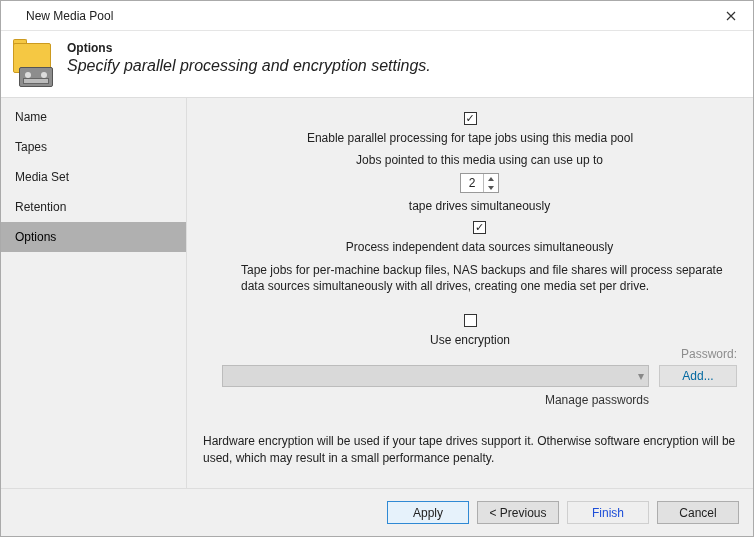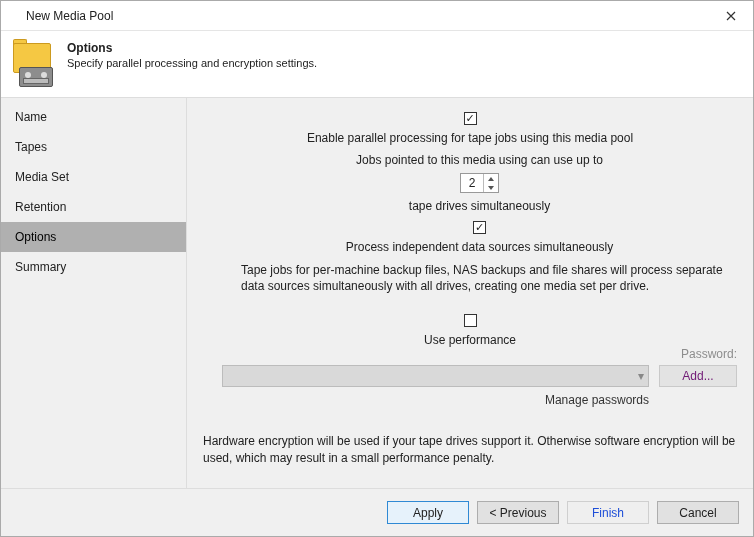--- a/index.html
+++ b/index.html
@@ -11,21 +11,21 @@
     .header { display: flex; align-items: flex-start; padding: 10px 12px 14px 12px; gap: 14px; background: #fff; }
     .header-icon { width: 40px; height: 40px; position: relative; flex: 0 0 40px; margin-top: 2px; }
     .folder-back { position: absolute; top: 0; left: 0; width: 38px; height: 30px; background: #f5c843; border: 1px solid #cc9a1f; border-radius: 2px; }
     .folder-tab { position: absolute; top: -4px; left: 0; width: 14px; height: 6px; background: #f5c843; border: 1px solid #cc9a1f; border-bottom: none; border-radius: 2px 2px 0 0; }
     .tape { position: absolute; bottom: -4px; left: 6px; width: 34px; height: 20px; background: #8d8d8d; border: 1px solid #555; border-radius: 2px; }
     .tape:before, .tape:after { content: ""; position: absolute; width: 6px; height: 6px; background: #ddd; border-radius: 50%; top: 4px; }
     .tape:before { left: 5px; }
     .tape:after { right: 5px; }
     .tape .strip { position: absolute; bottom: 2px; left: 3px; right: 3px; height: 6px; background: #bcbcbc; border: 1px solid #666; }
     .header-text .htitle { font-weight: 700; font-size: 12px; margin-bottom: 2px; }
-    .header-text .hdesc { font-size: 11px; }
+    .header-text .hdesc { font-size: 16px; font-style: italic; }
     .body { flex: 1; display: flex; background: #f0f0f0; border-top: 1px solid #ddd; }
     .sidebar { width: 186px; flex: 0 0 186px; border-right: 1px solid #ddd; background: #f0f0f0; padding-top: 4px; }
     .nav-item { padding: 8px 14px; cursor: pointer; }
     .nav-item.active { background: #b0b0b0; color: #000; }
     .content { flex: 1; padding: 14px 16px 10px 16px; position: relative; display: flex; flex-direction: column; }
     .row { display: flex; align-items: center; gap: 6px; flex-direction: column; }
     .checkbox { width: 13px; height: 13px; border: 1px solid #333; background: #fff; display: inline-flex; align-items: center; justify-content: center; flex: 0 0 13px; cursor: pointer; }
     .checkbox.checked:after { content: "✓"; font-size: 11px; color: #222; line-height: 1; }
     .indent1 { margin-left: 19px; }
     .indent2 { margin-left: 38px; }
@@ -33,21 +33,21 @@
     .num-field { display: inline-flex; align-items: center; border: 1px solid #999; background: #fff; height: 20px; }
     .num-field .num-val { width: 22px; text-align: center; padding: 0 2px; font-size: 12px; }
     .num-field .spinners { display: flex; flex-direction: column; border-left: 1px solid #bbb; }
     .num-field .sp { width: 14px; height: 9px; display: flex; align-items: center; justify-content: center; cursor: pointer; }
     .num-field .sp svg { width: 6px; height: 4px; }
     .desc-text { color: #222; line-height: 1.35; }
     .disabled-text { color: #8d8d8d; }
     .password-row { display: flex; gap: 10px; align-items: center; margin-top: 4px; }
     .pw-select { flex: 1; height: 22px; background: #d9d9d9; border: 1px solid #bcbcbc; display: flex; align-items: center; justify-content: flex-end; padding-right: 4px; }
     .pw-select .caret { color: #888; }
-    .add-btn { width: 78px; height: 22px; background: #e3e3e3; border: 1px solid #c9c9c9; color: #701a75; display: flex; align-items: center; justify-content: center; cursor: default; }
+    .add-btn { width: 78px; height: 22px; background: #e3e3e3; border: 1px solid #c9c9c9; color: #0369a1; display: flex; align-items: center; justify-content: center; cursor: default; }
     .manage-link { text-align: right; margin-top: 6px; color: #333; cursor: pointer; }
     .hw-note { margin-top: 26px; line-height: 1.35; }
     .footer { height: 48px; border-top: 1px solid #ddd; background: #f0f0f0; display: flex; align-items: center; justify-content: flex-end; padding: 0 14px; gap: 8px; }
     .btn { width: 82px; height: 23px; border: 1px solid #adadad; background: #e1e1e1; display: flex; align-items: center; justify-content: center; cursor: pointer; font-size: 12px; }
     .btn.primary { border: 1px solid #2f89d4; background: #e6f2fb; }
     .btn.disabled { color: #1d4ed8; border-color: #cfcfcf; background: #efefef; cursor: default; }
     .section-gap { height: 20px; }
   </style>
 </head>
 <body>
@@ -78,21 +78,20 @@
   </div>
 
   <div class="body">
 
     <div class="sidebar">
       <div class="nav-item">Name</div>
       <div class="nav-item">Tapes</div>
       <div class="nav-item">Media Set</div>
       <div class="nav-item">Retention</div>
       <div class="nav-item active">Options</div>
-      <div class="nav-item">Summary</div>
     </div>
 
     <div class="content">
 
       <div class="row">
         <span class="checkbox checked"></span>
         <span>Enable parallel processing for tape jobs using this media pool</span>
       </div>
 
       <div class="spacer-sm"></div>
@@ -125,21 +124,21 @@
       </div>
 
       <div class="spacer-sm"></div>
 
       <div class="indent2 desc-text">Tape jobs for per-machine backup files, NAS backups and file shares will process separate data sources simultaneously with all drives, creating one media set per drive.</div>
 
       <div class="section-gap"></div>
 
       <div class="row">
         <span class="checkbox"></span>
-        <span>Use performance</span>
+        <span>Use encryption</span>
       </div>
 
       <div class="indent1 disabled-text" style="margin-top:0;text-align:right;">Password:</div>
 
       <div class="indent1 password-row">
         <div class="pw-select">
           <span class="caret">▾</span>
         </div>
         <div class="add-btn">Add...</div>
       </div>

